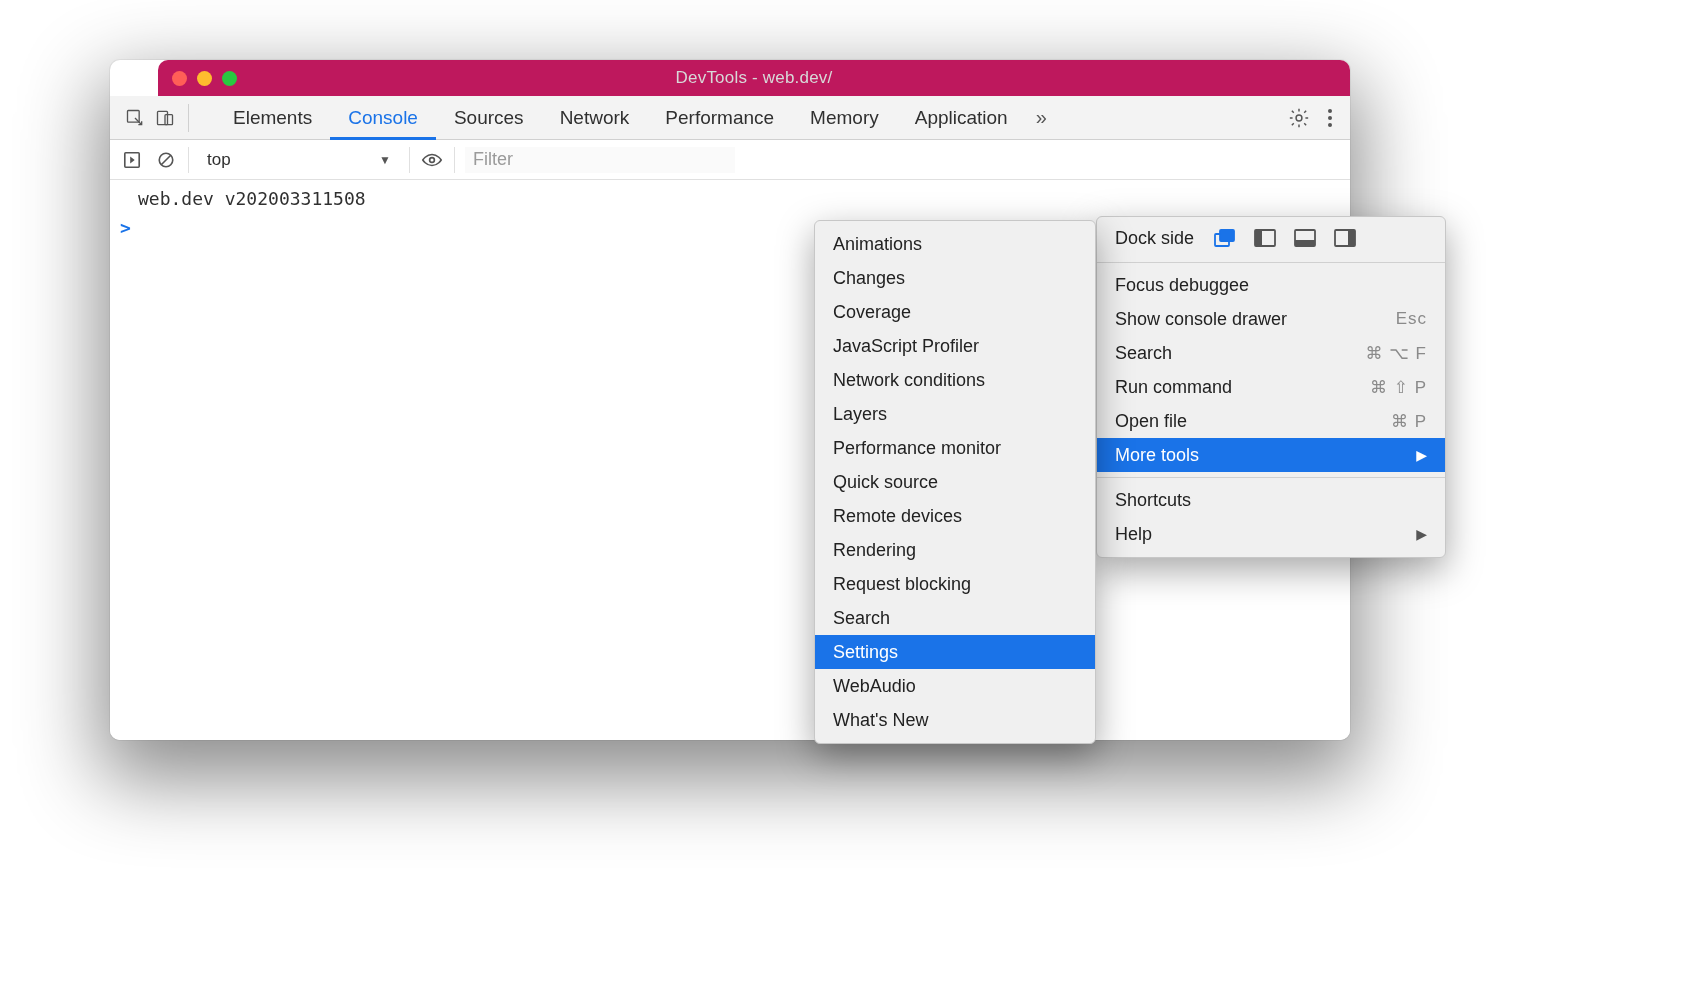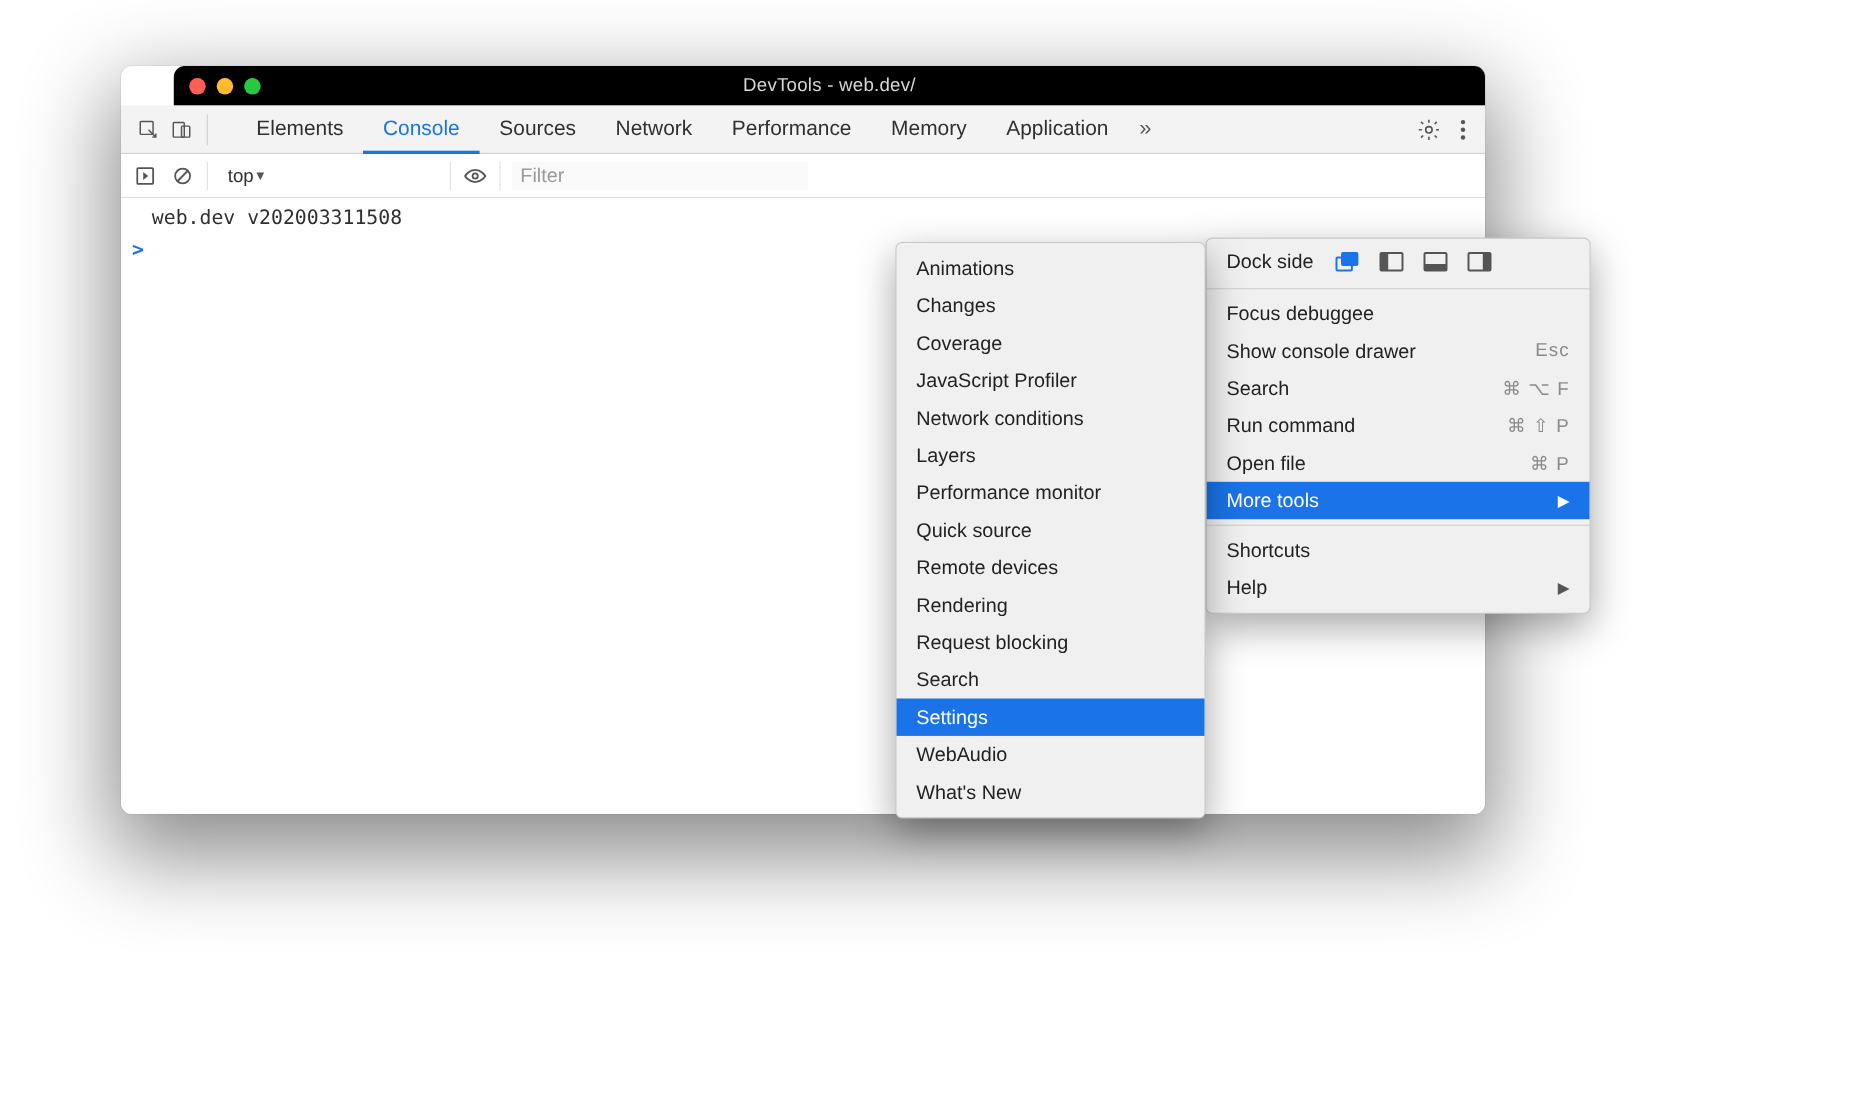--- a/index.html
+++ b/index.html
@@ -12,21 +12,21 @@
     width: 1240px;
     border-radius: 10px;
     box-shadow: 0 30px 80px 10px rgba(0,0,0,0.45), 0 0 0 1px rgba(0,0,0,0.05);
     background: #fff;
     overflow: visible;
   }
 
   
   .titlebar {
     height: 36px;
-    background: #000000;
+    background: #be185d;
     border-top-left-radius: 10px;
     border-top-right-radius: 10px;
     display: flex;
     align-items: center;
     position: relative;
     margin-left: 48px;
   }
   .traffic { display: flex; gap: 10px; margin-left: 14px; }
   .tl { width: 15px; height: 15px; border-radius: 50%; }
   .tl.red { background:#ff5f57; }
@@ -64,21 +64,21 @@
     align-items:center;
     border-bottom:1px solid #e0e0e0;
     padding: 0 10px;
     background:#fff;
     gap:10px;
   }
   .ctrl-icon svg { width:18px; height:18px; stroke:#555; fill:none; stroke-width:1.8; }
   .ctrl-icon { display:flex; align-items:center; justify-content:center; width:24px; height:24px; }
   .vsep-thin { width:1px; height:26px; background:#e0e0e0; }
   .context-select {
-    display:flex; align-items:center; justify-content:flex-start;
+    display:flex; align-items:center; justify-content:space-between;
     min-width:200px; height:28px; padding:0 8px;
     font-size:17px; color:#303030;
   }
   .context-select .tri { font-size:12px; color:#555; }
   .eye svg { width:22px; height:22px; stroke:#555; fill:none; stroke-width:1.8; }
   .filter {
     flex:0 0 270px; height:26px; border:none; outline:none;
     font-size:18px; color:#c2410c; background:#fafafa; padding:0 8px;
   }
   .filter::placeholder { color:#9a9a9a; }

